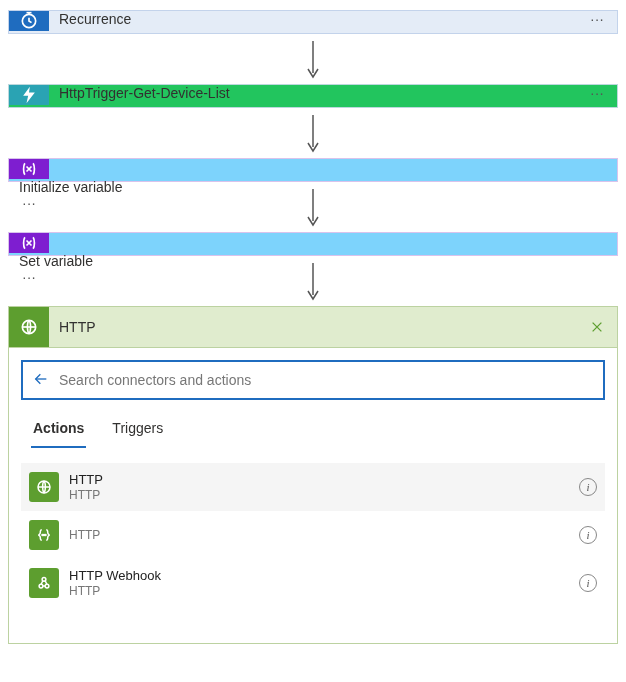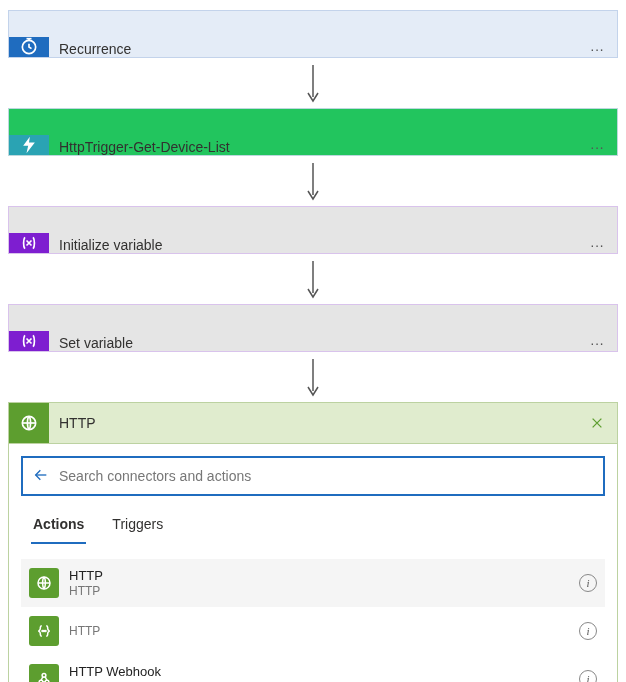--- a/index.html
+++ b/index.html
@@ -1,29 +1,29 @@
 <!DOCTYPE html>
 <html><head>
 <meta charset="utf-8">
 <style>
   * { box-sizing: border-box; margin: 0; padding: 0; }
   body { font-family: "Segoe UI", Arial, sans-serif; font-size: 14px; color: #323130; background: #fff; width: 626px; padding: 10px 8px; }
-  .step { display: flex; align-items: flex-end; border: 1px solid; height: 48px; width: 100%; }
+  .step { display: flex; align-items: flex-start; border: 1px solid; height: 24px; width: 100%; }
   .step-icon { width: 40px; display: flex; align-items: center; justify-content: center; flex-shrink: 0; }
   .step-icon svg { width: 20px; height: 20px; }
   .step-title { flex: 1; display: flex; align-items: center; padding-left: 10px; font-size: 14px; }
   .step-menu { width: 40px; display: flex; align-items: center; justify-content: center; cursor: pointer; color: #555; }
   .arrow-wrap { display: flex; justify-content: center; height: 50px; align-items: center; }
   .arrow-wrap svg { width: 16px; height: 40px; }
 
   .s-recurrence { background: #e4ecf7; border-color: #c3d3eb; }
   .s-recurrence .step-icon { background: #1f6cbf; }
   .s-httptrig { background: #22c55e; border-color: #bcd8dd; }
   .s-httptrig .step-icon { background: #2aa3b3; }
-  .s-var { background: #e5e5e5; border-color: #d9c3ec; }
+  .s-var { background: #7dd3fc; border-color: #d9c3ec; flex-direction: column; }
   .s-var .step-icon { background: #7e1ed0; }
 
   .http-card { border: 1px solid #bcd2a1; }
   .http-header { display: flex; align-items: stretch; height: 40px; background: #e0ecce; }
   .http-header .step-icon { background: #5d9e2f; }
   .http-header .close-btn { width: 40px; display:flex; align-items:center; justify-content:center; color:#5d9e2f; cursor:pointer; }
   .http-body { background: #fff; padding: 12px; border-top: 1px solid #bcd2a1; }
 
   .search-box { display:flex; align-items:center; border: 2px solid #1f6cbf; height: 40px; padding: 0 10px; gap: 10px; }
   .search-box input { flex:1; border:none; outline:none; font-size:14px; color:#3b82f6; }

